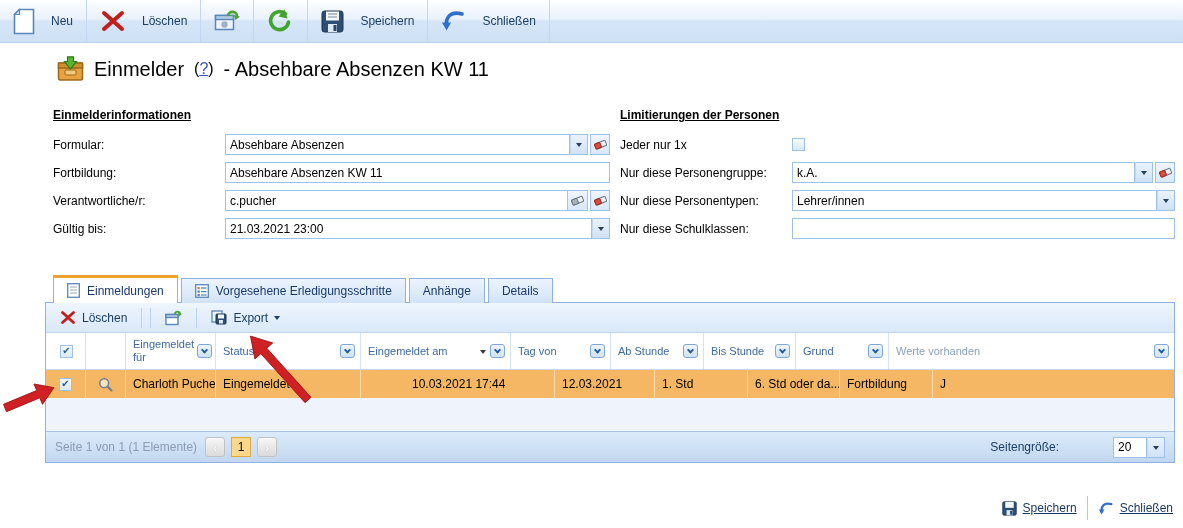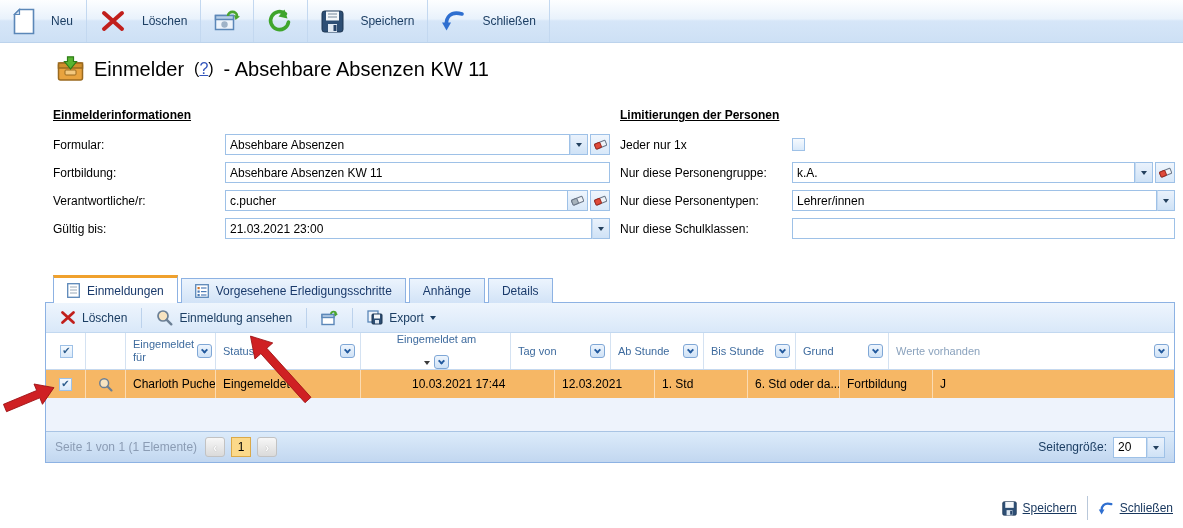--- a/index.html
+++ b/index.html
@@ -325,27 +325,20 @@
 <div class="grid-panel">
 
   <div class="grid-toolbar">
     <div class="gt-btn">
       <svg width="16" height="15" viewBox="0 0 16 15">
           <path d="M2.5,2.5 L13.5,12.5 M13.5,2.5 L2.5,12.5" stroke="#c11f1c" stroke-width="2.8" stroke-linecap="round" fill="none"></path>
         </svg>
       <span>Löschen</span>
     </div>
     <div class="gt-sep"></div>
-    <div class="gt-btn">
-      <svg width="17" height="17" viewBox="0 0 17 17">
-          <circle cx="7" cy="7" r="5" fill="#f7e3c0" stroke="#6b7f95" stroke-width="1.7"></circle>
-          <line x1="10.8" y1="10.8" x2="15.3" y2="15.3" stroke="#6b7f95" stroke-width="2.4" stroke-linecap="round"></line>
-        </svg>
-      <span>Einmeldung ansehen</span>
-    </div>
     <div class="gt-sep"></div>
     <div class="gt-btn">
       <svg width="17" height="16" viewBox="0 0 17 16">
           <rect x="1" y="4.5" width="12" height="10" fill="#fff" stroke="#5b87b8" stroke-width="1.4"></rect>
           <rect x="1" y="4.5" width="12" height="3" fill="#b8cfe8" stroke="#5b87b8" stroke-width="1.4"></rect>
           <path d="M10,4 C10,0.8 15,0.8 15,4" fill="none" stroke="#4aa52e" stroke-width="1.8"></path>
           <polygon points="13,3 17,4 14,6.5" fill="#4aa52e"></polygon>
         </svg>
     </div>
     <div class="gt-sep"></div>
@@ -371,21 +364,21 @@
       <span class="filter-btn">
           <span class="chev"></span>
         </span>
     </div>
     <div class="hcell" style="width:145px;">
       <span class="hlabel">Status</span>
       <span class="filter-btn">
           <span class="chev"></span>
         </span>
     </div>
-    <div class="hcell" style="width:150px;flex-direction:column;">
+    <div class="hcell" style="width:150px;">
       <span class="hlabel">Eingemeldet am</span>
       <span class="hflex-r">
         <span class="sort-dn"></span>
         <span class="filter-btn">
             <span class="chev"></span>
           </span>
       </span>
     </div>
     <div class="hcell" style="width:100px;">
       <span class="hlabel">Tag von</span>
@@ -441,21 +434,21 @@
 
   <div class="grid-empty"></div>
 
   <div class="grid-pager">
     <span class="pager-info">Seite 1 von 1 (1 Elemente)</span>
     <span class="pg-nav">‹</span>
     <span class="pg-current">1</span>
     <span class="pg-nav">›</span>
     <span class="pg-spacer"></span>
     <span class="pgsize-label">Seitengröße:</span>
-    <span style="display:flex;">
+    <span style="display:flex;margin-left:48px;">
       <span class="pgsize-box">20</span>
       <span class="combo-btn">
           <span class="arr-dn"></span>
         </span>
     </span>
   </div>
 </div>
 
 <div class="footer-links">
   <div class="flink">

